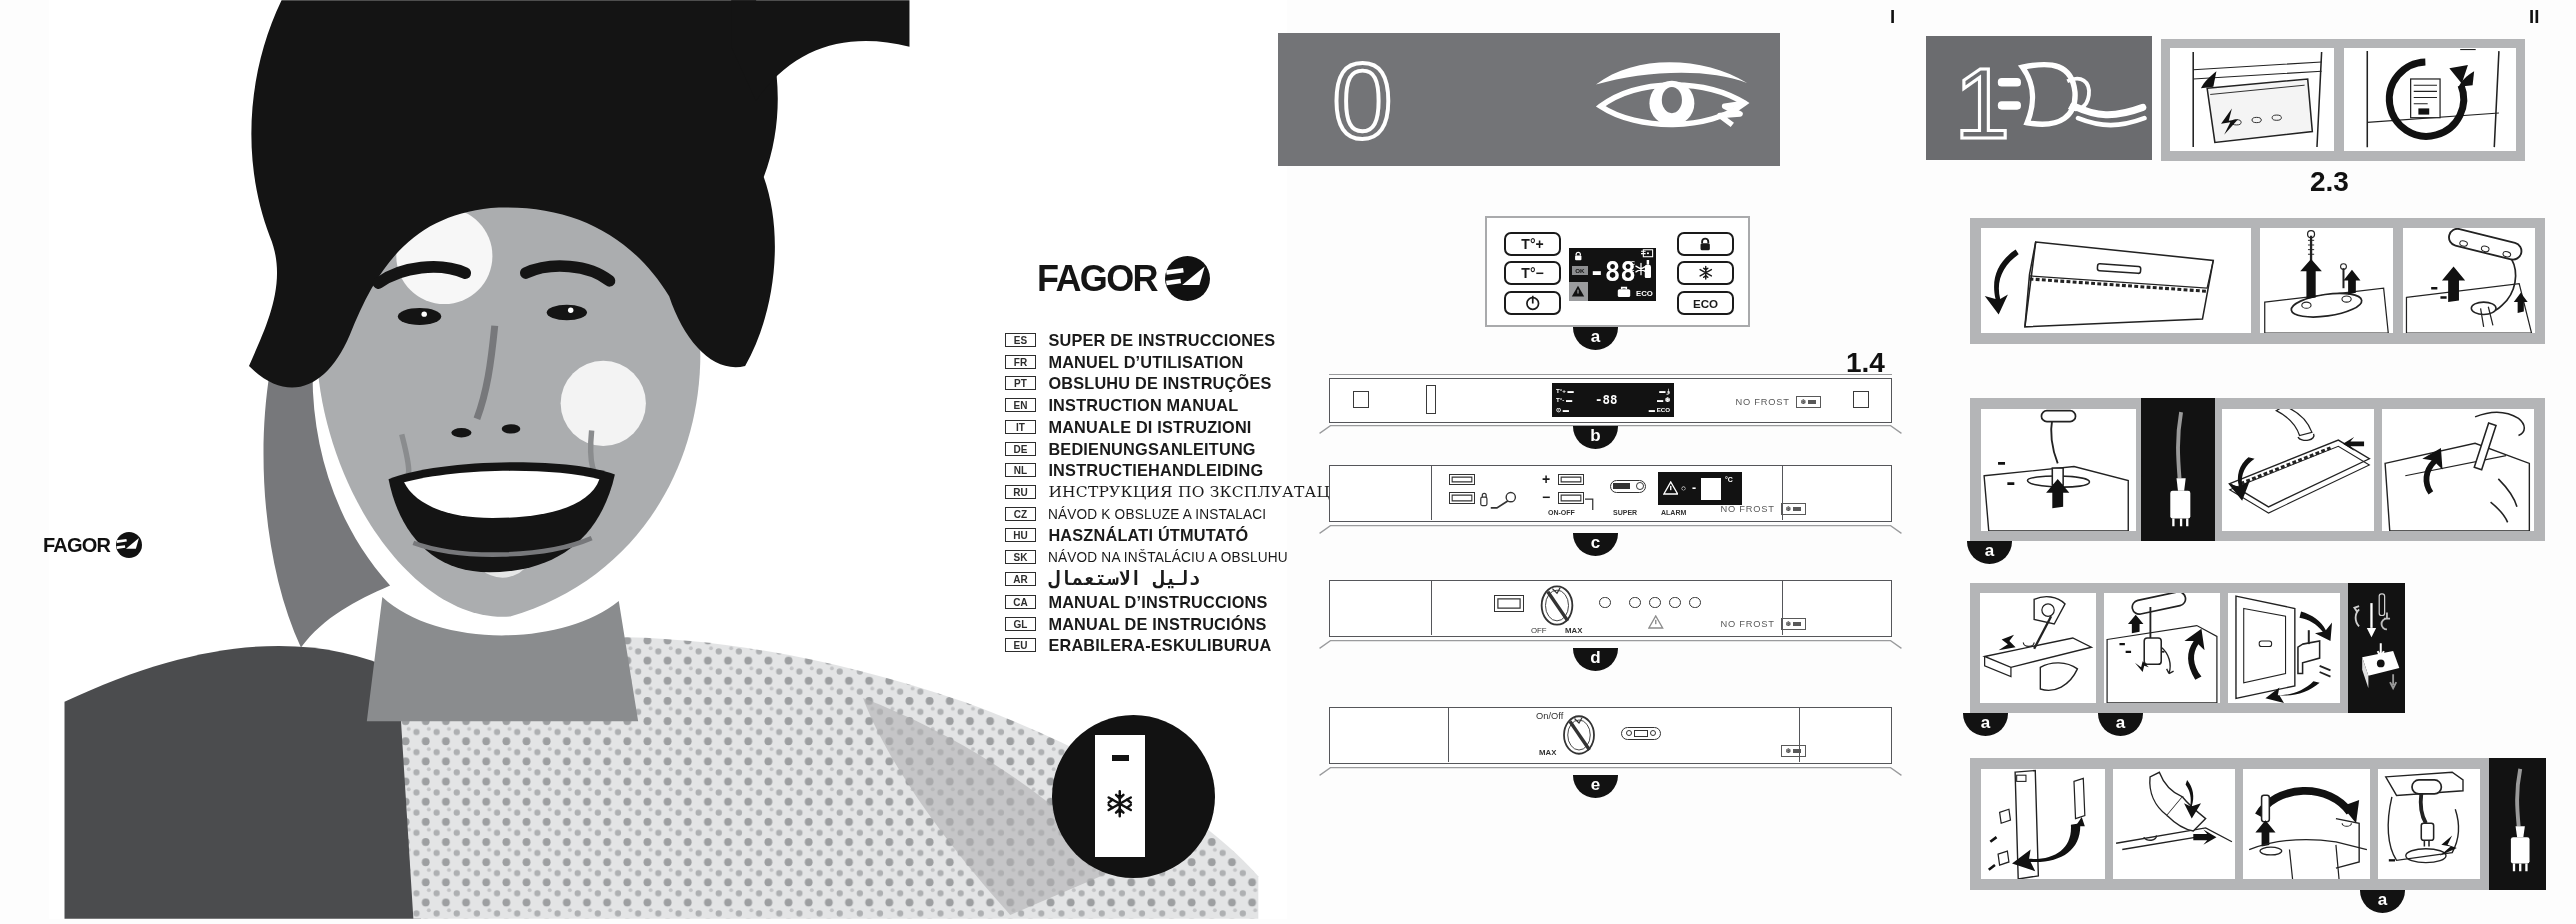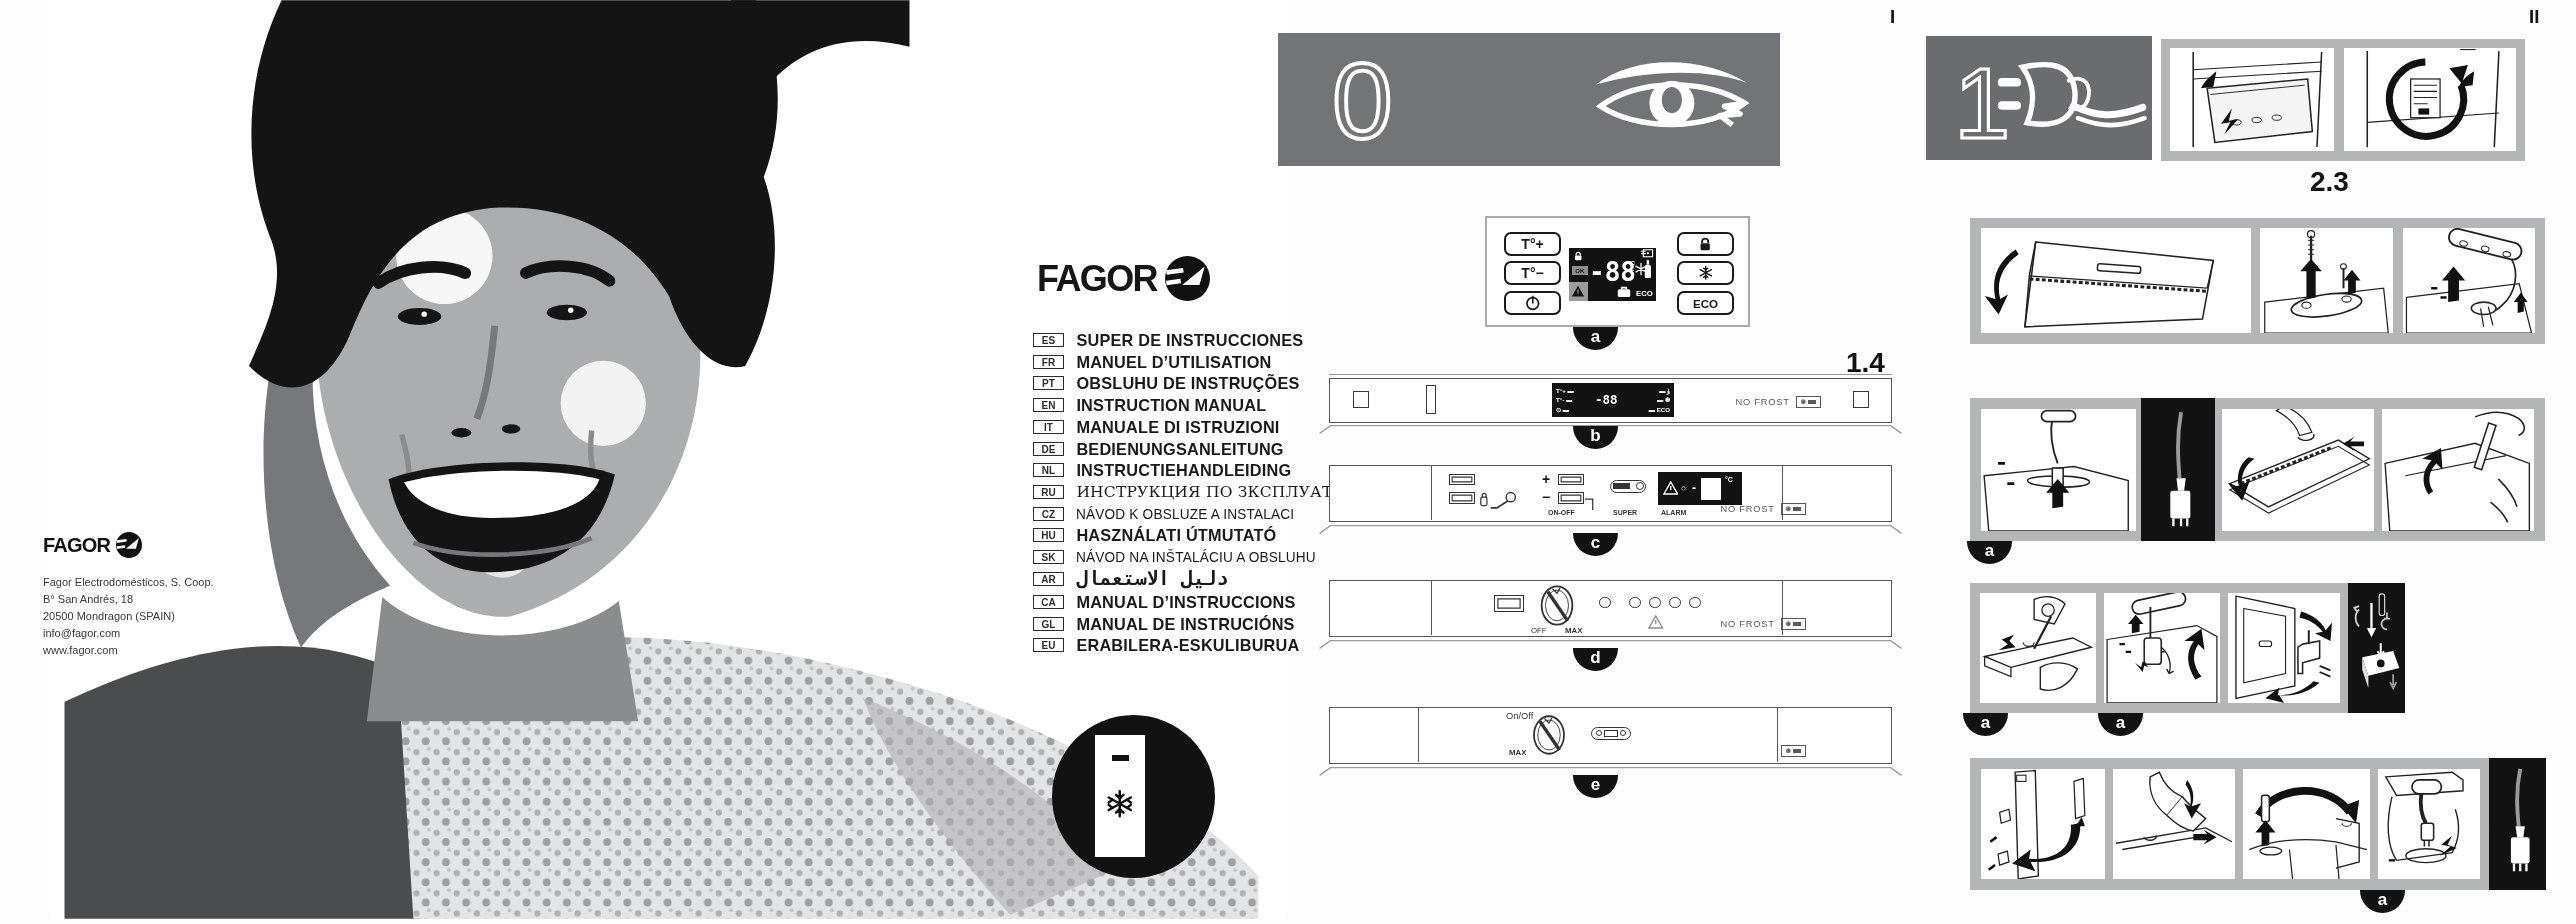--- a/index.html
+++ b/index.html
@@ -6,21 +6,21 @@
   #page{position:relative;width:2576px;height:924px;background:#fdfdfd;overflow:hidden;
         font-family:"Liberation Sans",sans-serif;color:#1a1a1a;}
   .abs{position:absolute;}
   svg{display:block;}
   
   .pub-logo{display:flex;align-items:center;gap:6.2px;font-weight:bold;font-size:20px;letter-spacing:-0.8px;color:#111;}
   .addr{font-size:11px;line-height:17px;color:#3a3a3a;}
   
   .lang-row{position:absolute;left:0;display:flex;align-items:center;height:22px;}
   .lang-code{width:31px;height:14px;border:1.6px solid #2d2d2d;display:flex;align-items:center;justify-content:center;
-             font-size:10px;font-weight:bold;color:#2d2d2d;flex:0 0 auto;box-sizing:border-box;margin-left:28px;}
+             font-size:10px;font-weight:bold;color:#2d2d2d;flex:0 0 auto;box-sizing:border-box;}
   .lang-title{margin-left:12.4px;font-size:16.3px;font-weight:bold;letter-spacing:0.2px;white-space:nowrap;}
   .lang-title.serif{font-family:"DejaVu Serif",serif;font-weight:normal;font-size:15.5px;}
   .lang-title.cond{font-weight:normal;transform:scaleX(.88);transform-origin:left center;font-size:15.5px;}
   .lang-title.arabic{font-family:Liberation Mono, monospace;font-size:19.4px;}
   
   .big-logo{display:flex;align-items:center;gap:7.8px;font-weight:bold;font-size:36px;letter-spacing:-1.6px;color:#151515;}
   
   .banner{background:#737477;}
   
   .pa-box{border:2.3px solid #a9aaac;background:#fff;box-sizing:border-box;}
@@ -98,27 +98,20 @@
 
   <div class="abs pub-logo" style="left:43px;top:532px;">
     <span>FAGOR</span>
     <svg width="26" height="26" viewBox="0 0 34 34">
       <circle cx="17" cy="17" r="17" fill="#111"></circle>
       <rect x="1" y="10" width="13" height="3.4" fill="#fff" transform="rotate(-8 7 12)"></rect>
       <rect x="1" y="18" width="11" height="3.4" fill="#fff" transform="rotate(-8 6 20)"></rect>
       <path d="M13,22 L30,8 L26,22 Z" fill="#fff"></path>
     </svg>
   </div>
-  <div class="abs addr" style="left:43px;top:574px;">
-    <div>Fagor Electrodomésticos, S. Coop.</div>
-    <div>B° San Andrés, 18</div>
-    <div>20500 Mondragon (SPAIN)</div>
-    <div>info@fagor.com</div>
-    <div>www.fagor.com</div>
-  </div>
 
   <div class="abs big-logo" style="left:1037px;top:256px;">
     <span>FAGOR</span>
     <svg width="45" height="45" viewBox="0 0 34 34">
       <circle cx="17" cy="17" r="17" fill="#111"></circle>
       <rect x="1" y="10" width="13" height="3.4" fill="#fff" transform="rotate(-8 7 12)"></rect>
       <rect x="1" y="18" width="11" height="3.4" fill="#fff" transform="rotate(-8 6 20)"></rect>
       <path d="M13,22 L30,8 L26,22 Z" fill="#fff"></path>
     </svg>
   </div>
@@ -390,21 +383,21 @@
           <i></i>
         </span>
     </div>
   </div>
   <svg class="abs" style="left:1318px;top:639px" width="585" height="11" viewBox="0 0 754 14">
     <path d="M2,12 L16,2 L738,2 L752,12" fill="none" stroke="#9a9b9d" stroke-width="1.6"></path>
   </svg>
   <div class="tab" style="left:1573px;top:648px;"><span>d</span></div>
 
   <div class="abs" style="left:1329px;top:707px;width:563px;height:57px;border:1.6px solid #55565a;box-sizing:border-box;background:#fff;">
-    <div class="abs" style="left:88px;top:0;width:350px;height:54px;border-left:1.6px solid #55565a;border-right:1.6px solid #55565a;padding-left:8px;">
+    <div class="abs" style="left:118px;top:0;width:350px;height:54px;border-left:1.6px solid #55565a;border-right:1.6px solid #55565a;">
       <div class="abs" style="left:87px;top:3.1px;font-size:9.3px;color:#333;"><span>On/Off</span></div>
       <svg class="abs" style="left:110px;top:6.2px" width="40" height="42" viewBox="0 0 52 56">
         <ellipse cx="26" cy="28" rx="20" ry="25" fill="none" stroke="#333" stroke-width="2.4"></ellipse>
         <ellipse cx="26" cy="28" rx="15" ry="20" fill="none" stroke="#333" stroke-width="1.2"></ellipse>
         <line x1="14" y1="10" x2="40" y2="48" stroke="#333" stroke-width="4.5"></line>
         <path d="M20,6 L26,12 L30,5" fill="none" stroke="#333" stroke-width="1.6"></path>
       </svg>
       <div class="abs knob-label" style="left:90px;top:40px;font-weight:bold;"><span>MAX</span></div>
       <div class="abs" style="left:172px;top:18.6px;width:40px;height:13px;border:1.7px solid #333;border-radius:7px;box-sizing:border-box;display:flex;align-items:center;justify-content:center;gap:1.6px;">
         <span style="width:6.2px;height:6.2px;border:1.2px solid #333;border-radius:50%;box-sizing:border-box;"></span>

